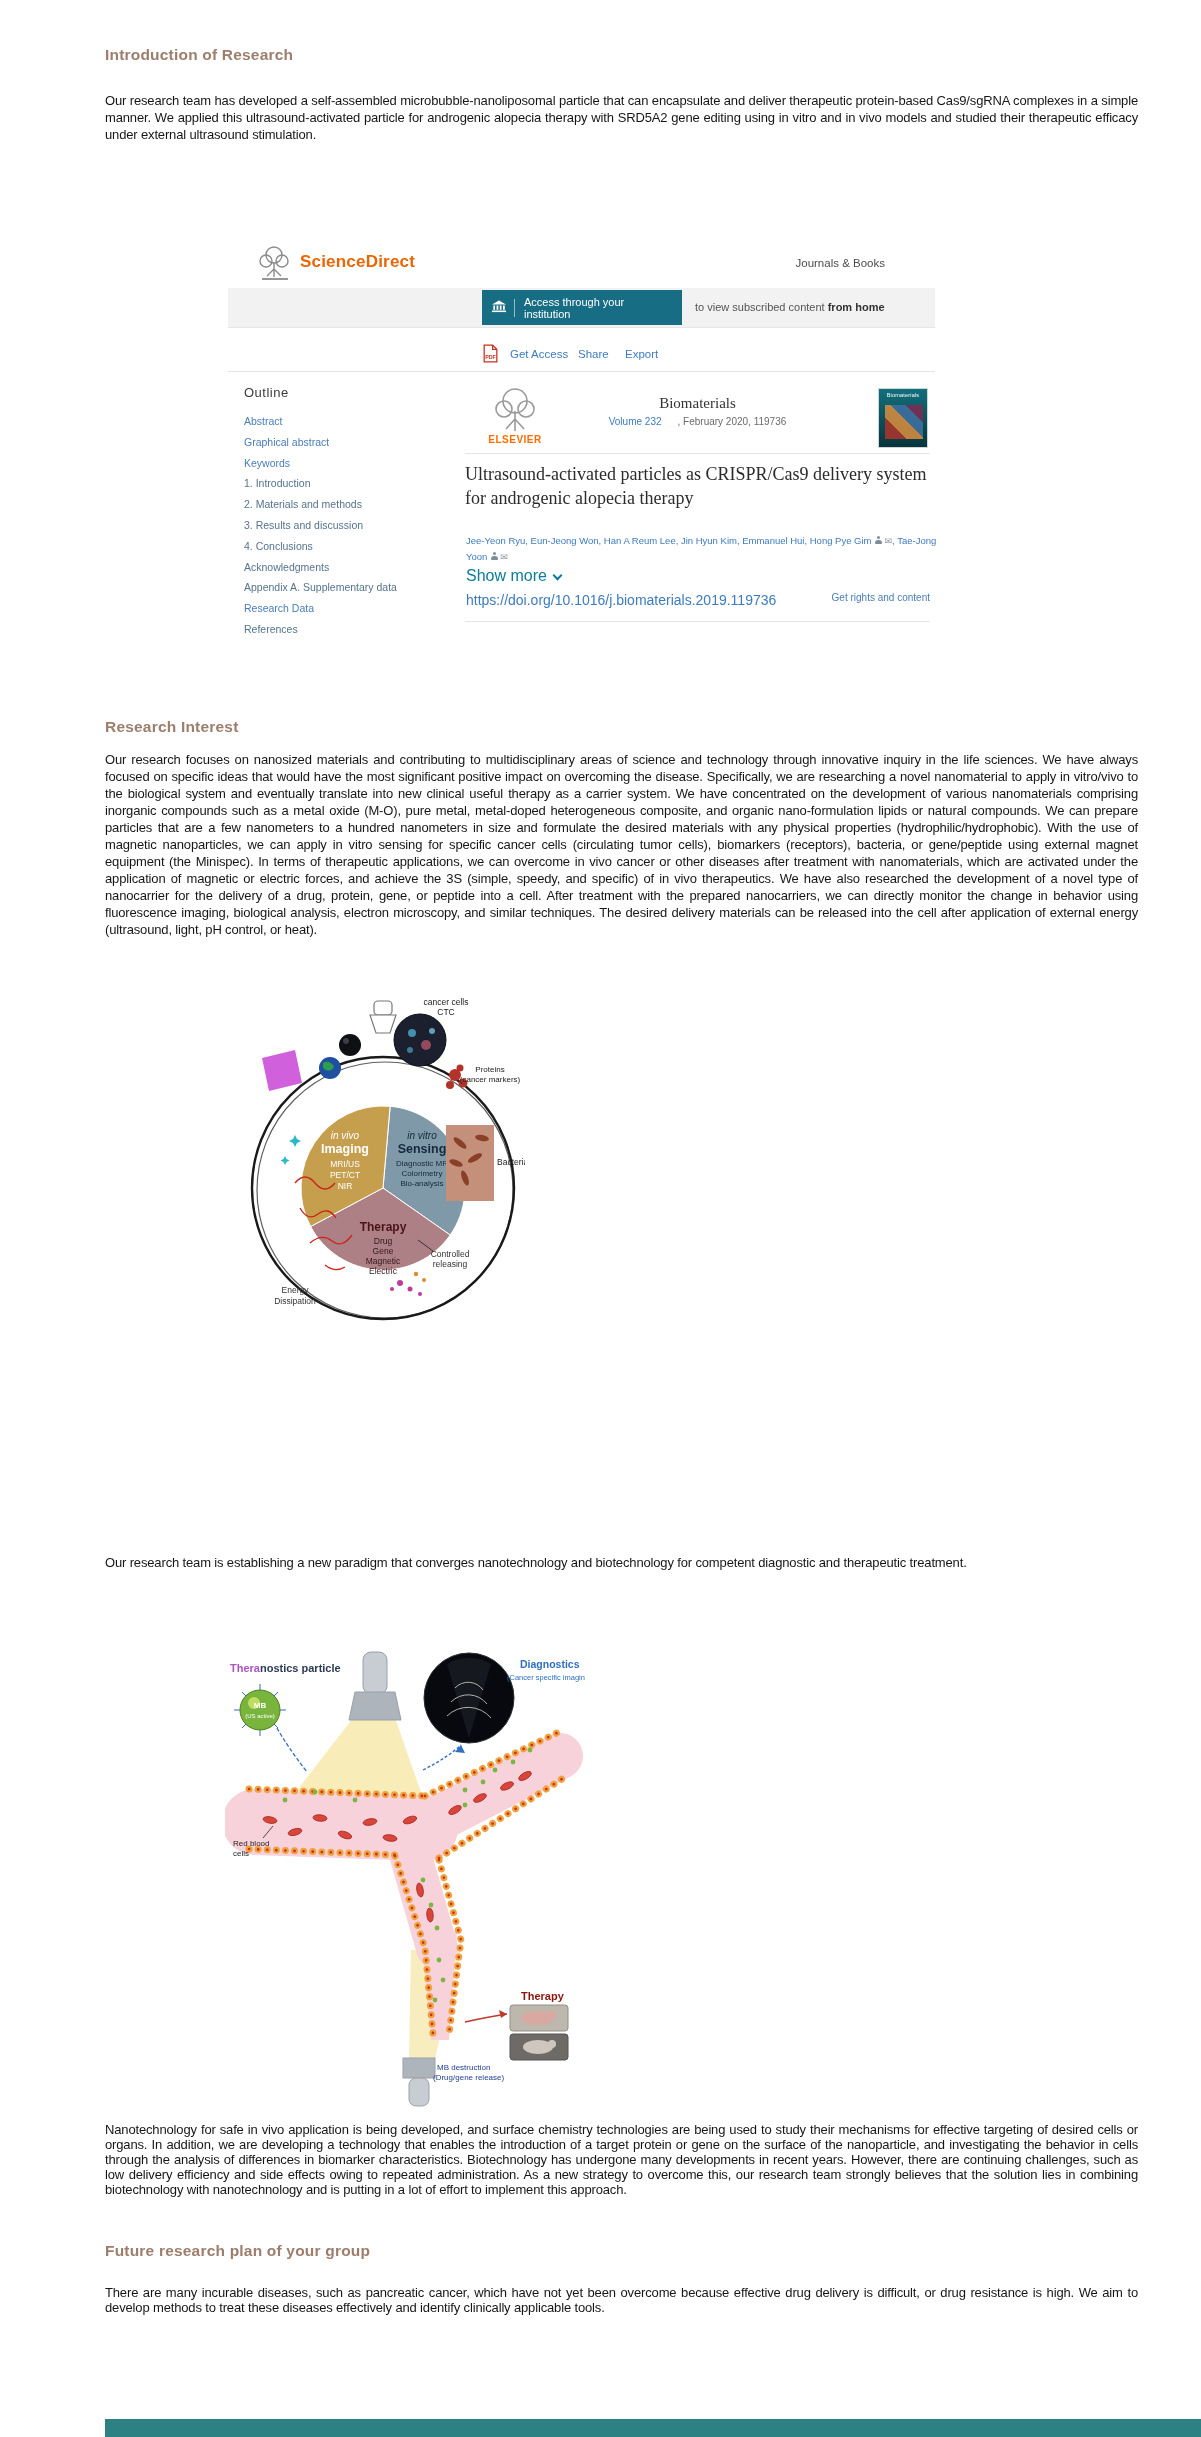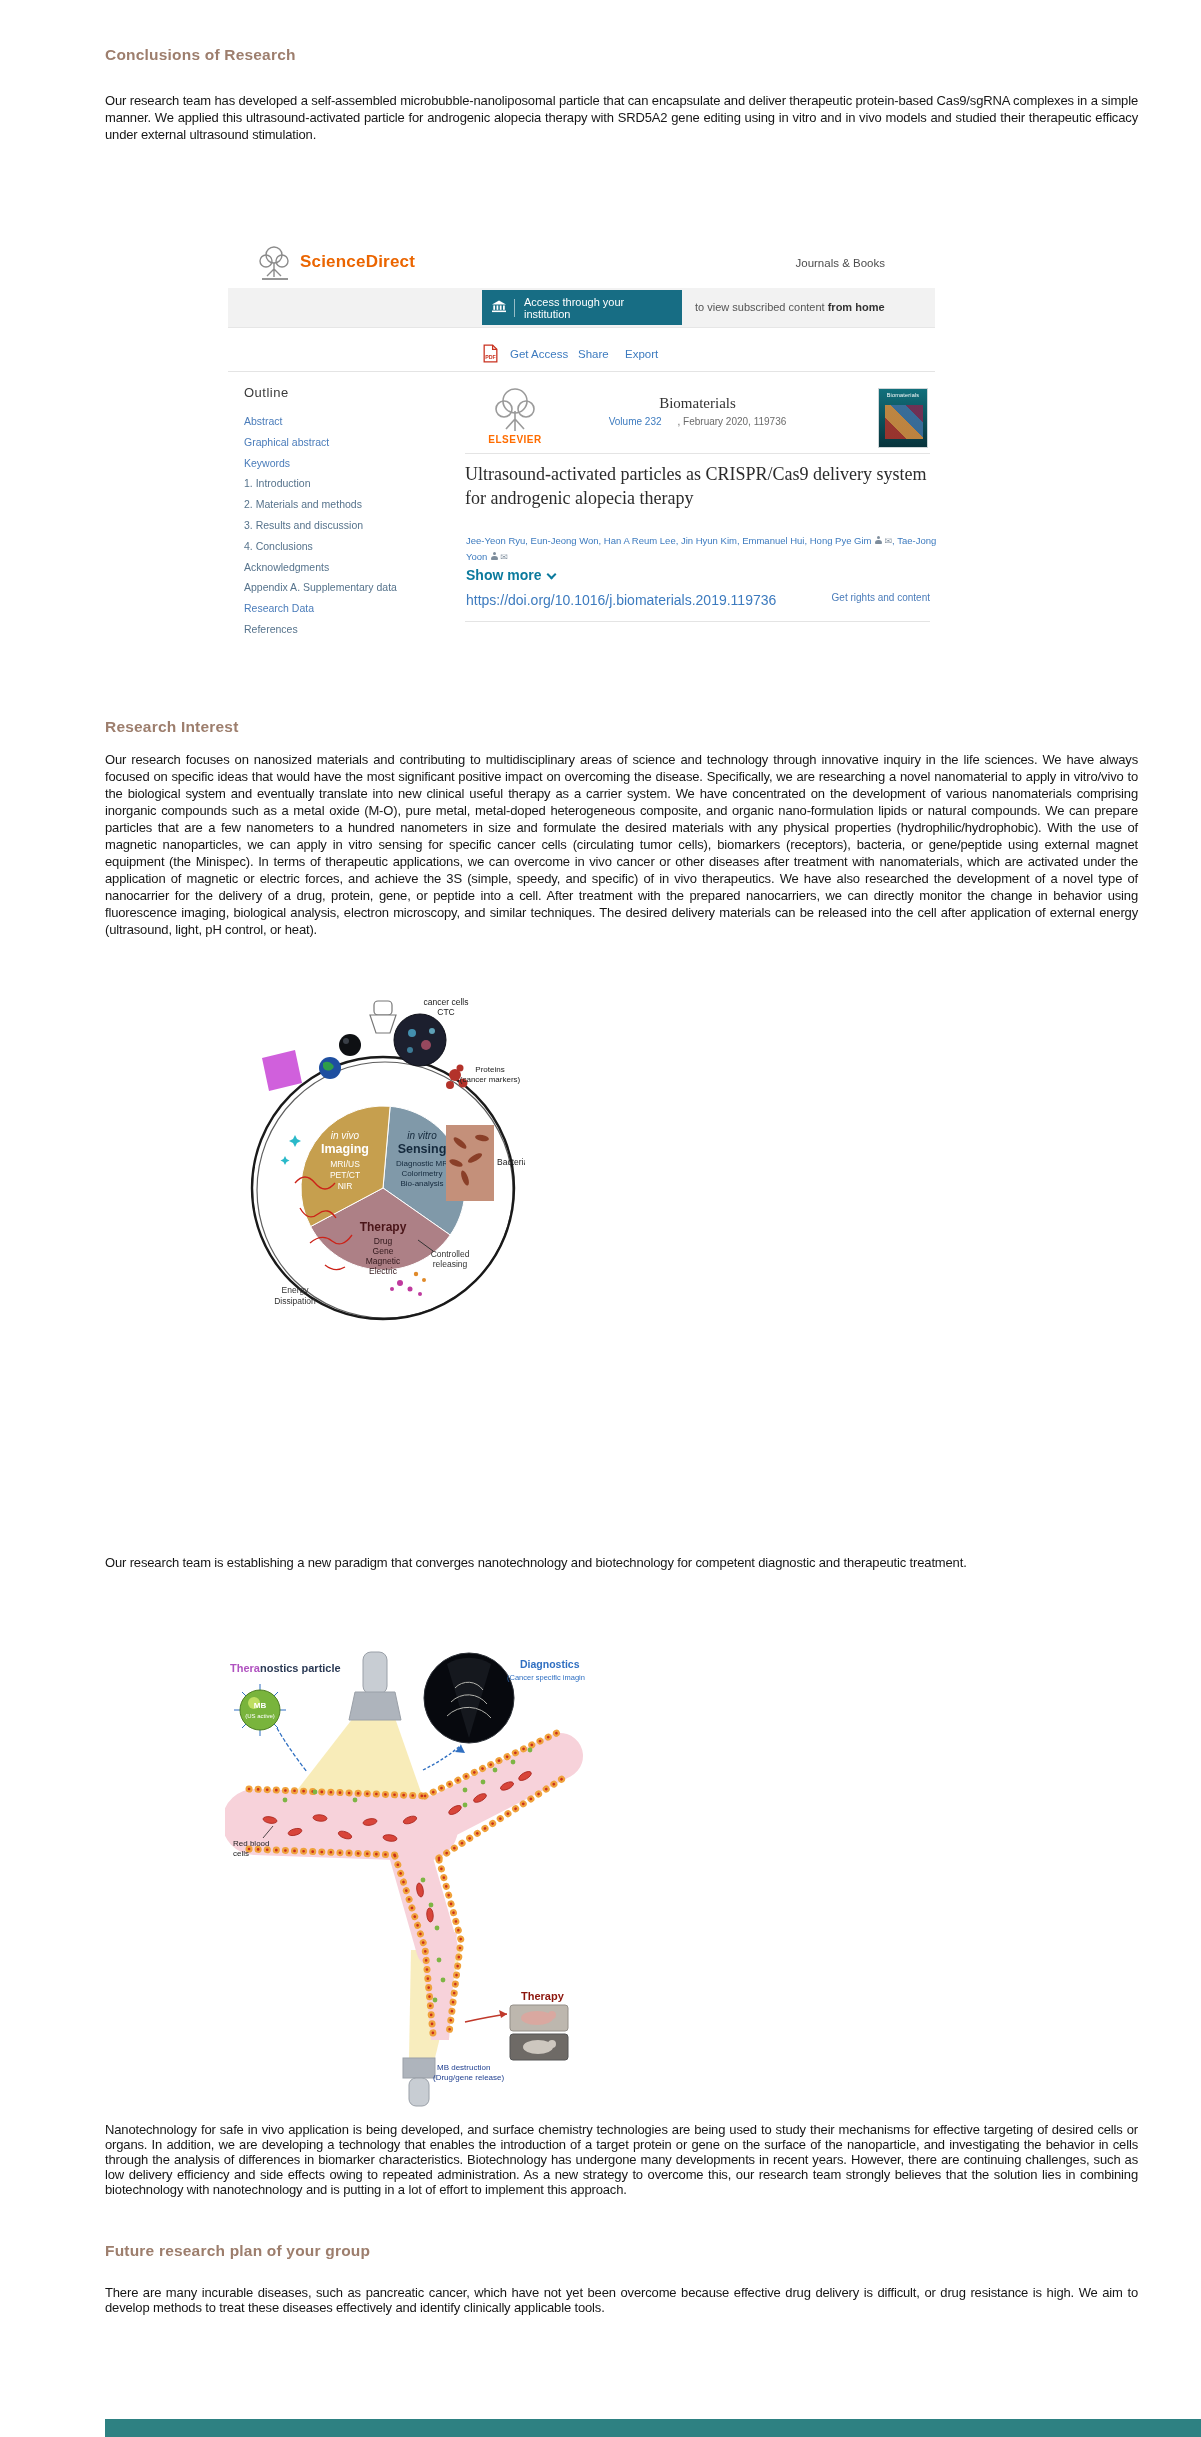--- a/index.html
+++ b/index.html
@@ -25,38 +25,38 @@
   .ol-item{font-size:10.5px;color:#56738c;margin-bottom:8.8px;cursor:pointer;}
   .ol-item.link{color:#4a7cba;}
   .journal-name{font-family:"Liberation Serif", serif;font-size:15px;color:#333;}
   .vol-line{font-size:10px;}
   .art-title{font-family:"Liberation Serif", serif;font-size:18px;line-height:24px;color:#2b2b2b;}
   .authors{font-size:9.5px;line-height:15px;color:#3d7bbf;white-space:nowrap;}
   .icon-person{display:inline-block;width:8px;height:8px;position:relative;margin:0 1px 0 3px;}
   .icon-person::before{content:"";position:absolute;left:2.5px;top:0;width:3px;height:3px;border-radius:50%;background:#7e8d9c;}
   .icon-person::after{content:"";position:absolute;left:.5px;top:3.8px;width:7px;height:3.8px;border-radius:3.5px 3.5px 1px 1px;background:#7e8d9c;}
   .icon-mail{font-size:9px;color:#7e8d9c;margin-left:1px;}
-  .show-more{font-size:14px;font-weight:bold;color:#0b7a9d;cursor:pointer;}
+  .show-more{font-size:16px;font-weight:normal;color:#0b7a9d;cursor:pointer;}
   .chev{display:inline-block;width:5px;height:5px;border-right:2px solid #0b7a9d;border-bottom:2px solid #0b7a9d;transform:rotate(45deg);margin-left:7px;vertical-align:2px;}
   .doi{font-size:14px;color:#3d7bbf;text-decoration:none;}
   .rights{font-size:10px;color:#4a7cba;cursor:pointer;}
   .divider{background:#e4e4e4;height:1px;}
   .cover{width:50px;height:60px;background:linear-gradient(#11707c,#08343c);border:1px solid #cfd6d8;box-sizing:border-box;position:relative;}
   .cover-cap{position:absolute;top:3px;left:0;right:0;text-align:center;color:#fff;font-size:5.5px;letter-spacing:.2px;}
   .cover-art{position:absolute;left:6px;top:16px;width:38px;height:34px;background:
      linear-gradient(45deg,#a8332b 0 30%,#d08a3e 30% 55%,#3d6f9e 55% 75%,#7a2c52 75%);opacity:.9;}
   .bottom-bar{background:#2e8182;}
   svg text{font-family:"Liberation Sans", sans-serif;}
 </style>
 </head>
 <body>
 
 <div id="page">
 
-  <div class="abs sec-h" style="left:105px;top:44px;">Conclusions of Research</div>
+  <div class="abs sec-h" style="left:105px;top:44px;">Introduction of Research</div>
   <div class="abs para" style="left:105px;top:92px;width:1033px;">
     <div>Our research team has developed a self-assembled microbubble-nanoliposomal particle that can encapsulate and deliver therapeutic protein-based Cas9/sgRNA complexes in a simple manner. We applied this ultrasound-activated particle for androgenic alopecia therapy with SRD5A2 gene editing using in vitro and in vivo models and studied their therapeutic efficacy under external ultrasound stimulation.</div>
   </div>
 
   <div class="abs sd" style="left:228px;top:243px;width:707px;height:382px;">
 
     <div class="abs" style="left:26px;top:0;width:44px;height:40px;">
       <svg width="44" height="40" viewBox="0 0 44 40">
         <g fill="none" stroke="#8b8b8b" stroke-width="1.4">
           <circle cx="20" cy="12" r="8"></circle>

